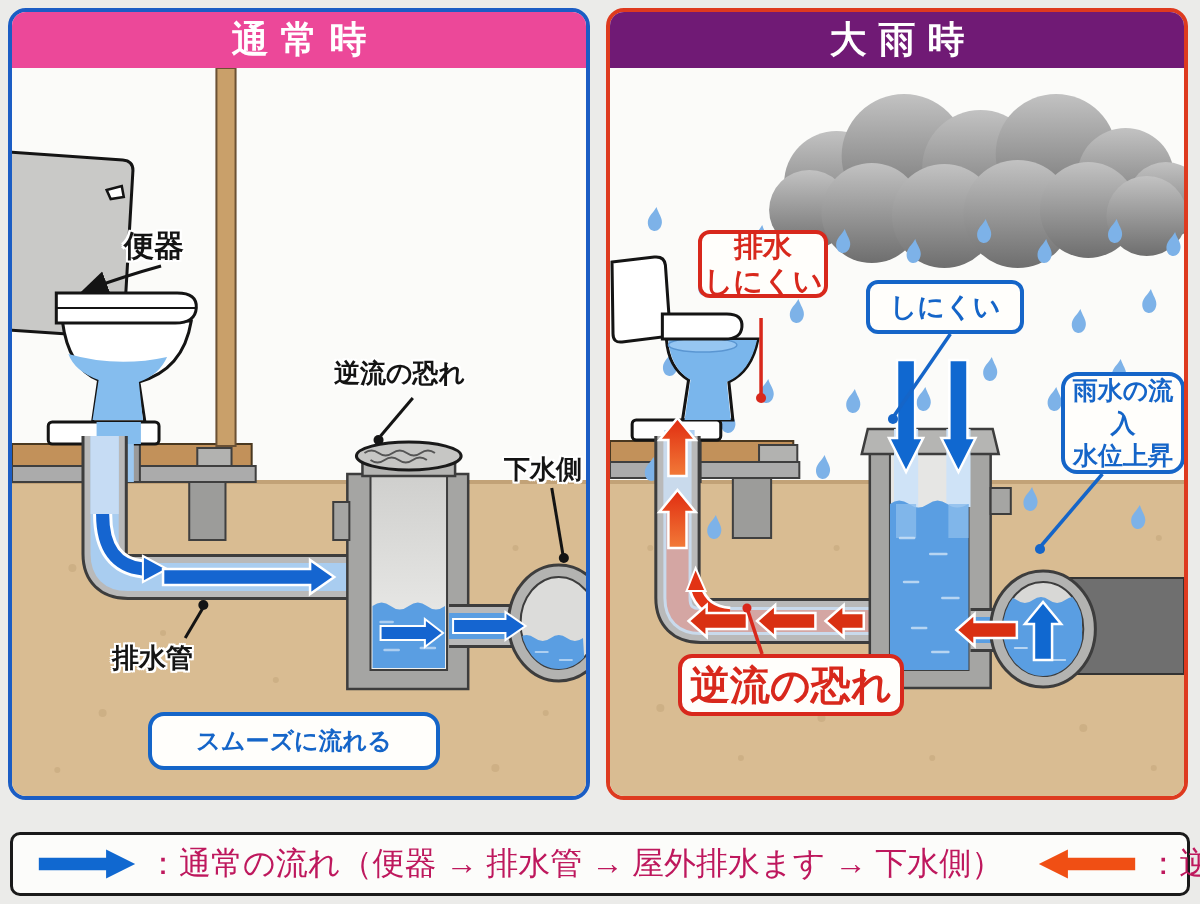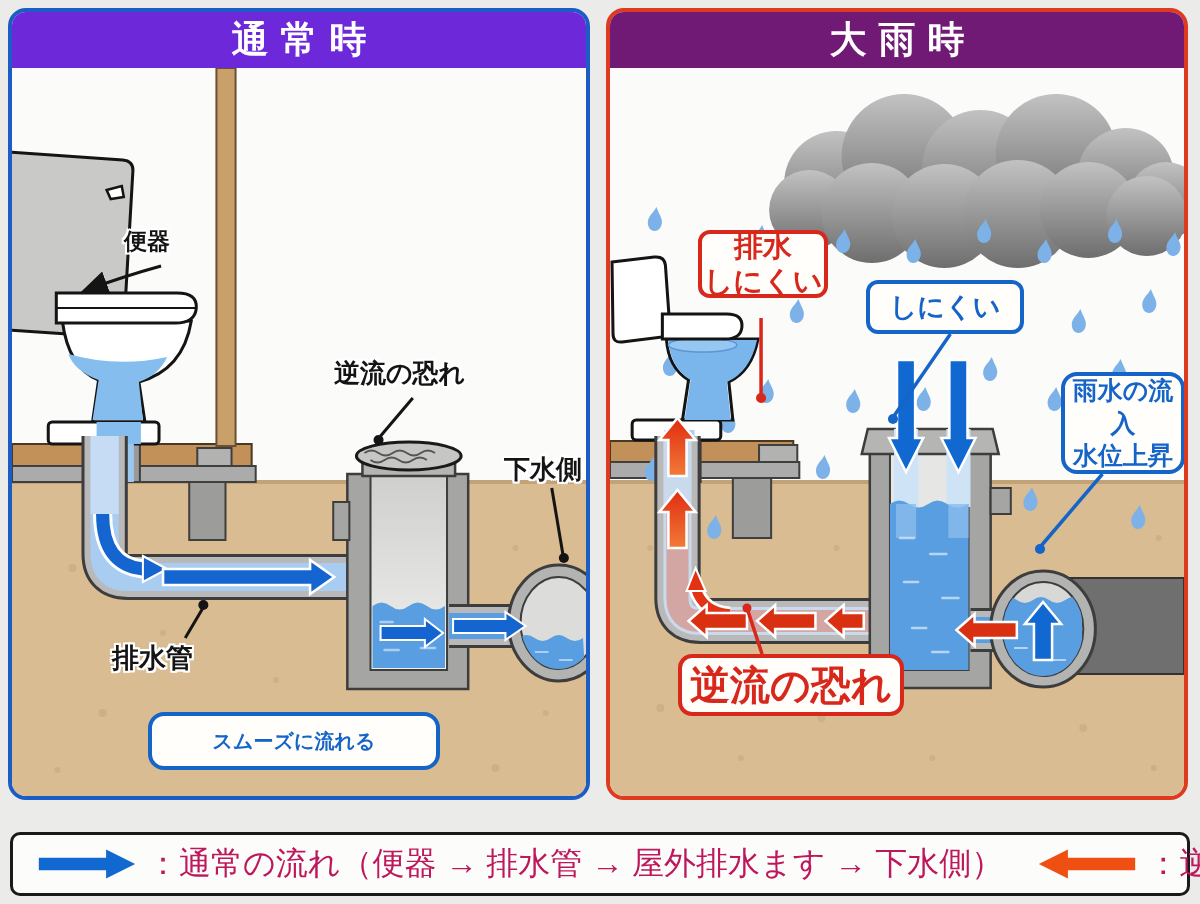--- a/index.html
+++ b/index.html
@@ -6,21 +6,21 @@
   body{
     width:1200px;height:904px;position:relative;background:#ebebe9;
     font-family:"Liberation Sans","DejaVu Sans",sans-serif;overflow:hidden;
   }
   .panel{position:absolute;top:8px;width:582px;height:792px;border:4px solid;
     border-radius:18px;background:#fbfbf9;box-sizing:border-box;overflow:hidden;}
   .panel.normal{left:8px;border-color:#1b5dc4;}
   .panel.rain{left:606px;border-color:#de3a1f;}
   .panel-header{height:56px;display:flex;align-items:center;justify-content:center;
     color:#fff;font-size:37px;font-weight:700;letter-spacing:12px;padding-left:12px;}
-  .panel.normal .panel-header{background:#6d28d9;}
+  .panel.normal .panel-header{background:#ec4899;}
   .panel.rain .panel-header{background:#701a75;}
   .scene{position:absolute;left:0;right:0;top:56px;bottom:0;}
   .scene svg.art{position:absolute;left:0;top:0;width:100%;height:100%;}
   .lbl{position:absolute;font-weight:700;color:#141414;white-space:nowrap;
     text-shadow:-2px -2px 0 #fff,2px -2px 0 #fff,-2px 2px 0 #fff,2px 2px 0 #fff,
       0 -2px 0 #fff,0 2px 0 #fff,-2px 0 0 #fff,2px 0 0 #fff;}
   .tag{position:absolute;background:#fffefb;border:4px solid;border-radius:14px;
     display:flex;flex-direction:column;align-items:center;justify-content:center;
     text-align:center;font-weight:700;box-sizing:border-box;}
   .tag.blue{border-color:#1565c8;color:#1565c8;}
@@ -148,25 +148,25 @@
         <path d="M148,198 Q112,208 74,222" fill="none" stroke="#141414" stroke-width="3" marker-end="url(#ah)"></path>
         <line x1="398" y1="330" x2="366" y2="368" stroke="#141414" stroke-width="3"></line>
         <circle cx="364" cy="372" r="5" fill="#141414"></circle>
         <line x1="536" y1="420" x2="547" y2="486" stroke="#141414" stroke-width="3"></line>
         <circle cx="548" cy="490" r="5" fill="#141414"></circle>
         <line x1="172" y1="570" x2="189" y2="541" stroke="#141414" stroke-width="3"></line>
         <circle cx="190" cy="537" r="5" fill="#141414"></circle>
       </g>
     </svg>
 
-    <div class="lbl" style="left:112px;top:158px;font-size:23px;">便器</div>
+    <div class="lbl" style="left:112px;top:158px;font-size:30px;">便器</div>
     <div class="lbl" style="left:322px;top:288px;font-size:26px;">逆流の恐れ</div>
     <div class="lbl" style="left:492px;top:384px;font-size:26px;">下水側</div>
     <div class="lbl" style="left:100px;top:572px;font-size:27px;">排水管</div>
-    <div class="tag blue" style="left:136px;top:644px;width:292px;height:58px;font-size:20px;border-radius:16px;text-align:center;">
+    <div class="tag blue" style="left:136px;top:644px;width:292px;height:58px;font-size:24px;border-radius:16px;text-align:center;">
       <span>スムーズに流れる</span>
     </div>
   </div>
 </div>
 
 <div class="panel rain">
   <div class="panel-header">
     <span>大雨時</span>
   </div>
   <div class="scene">

